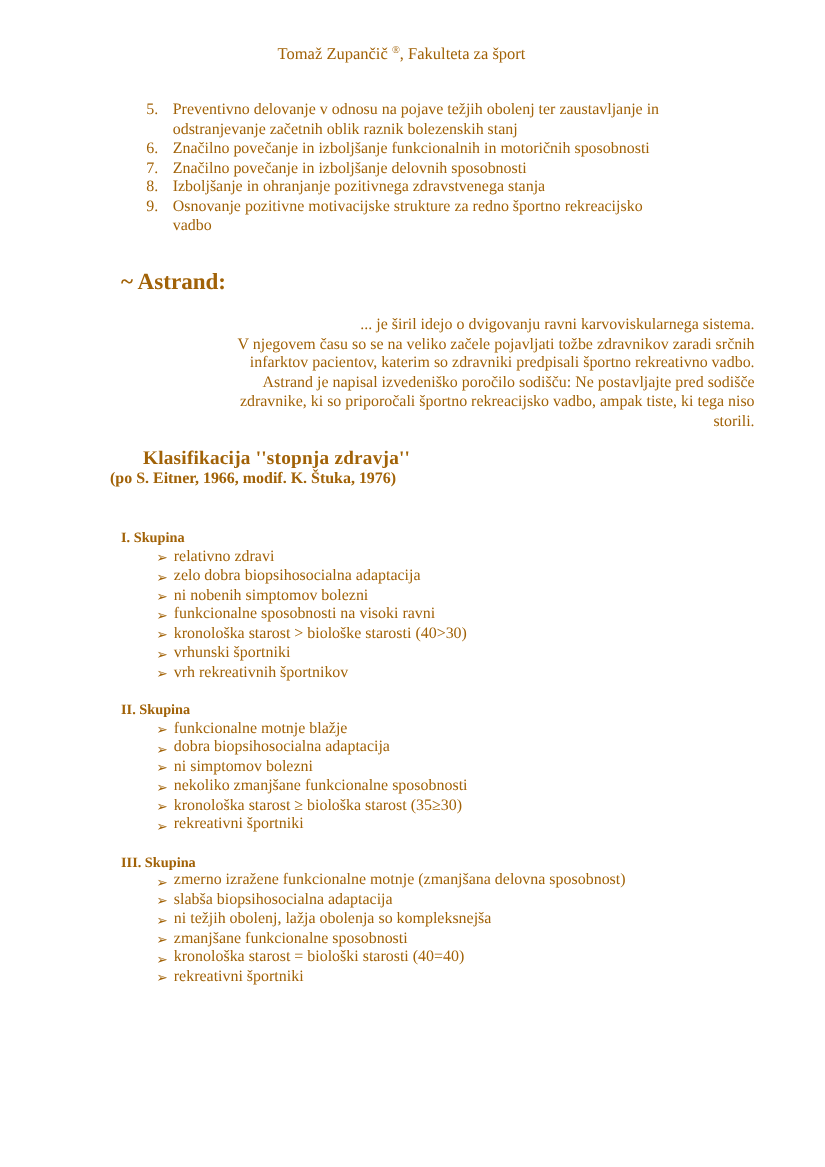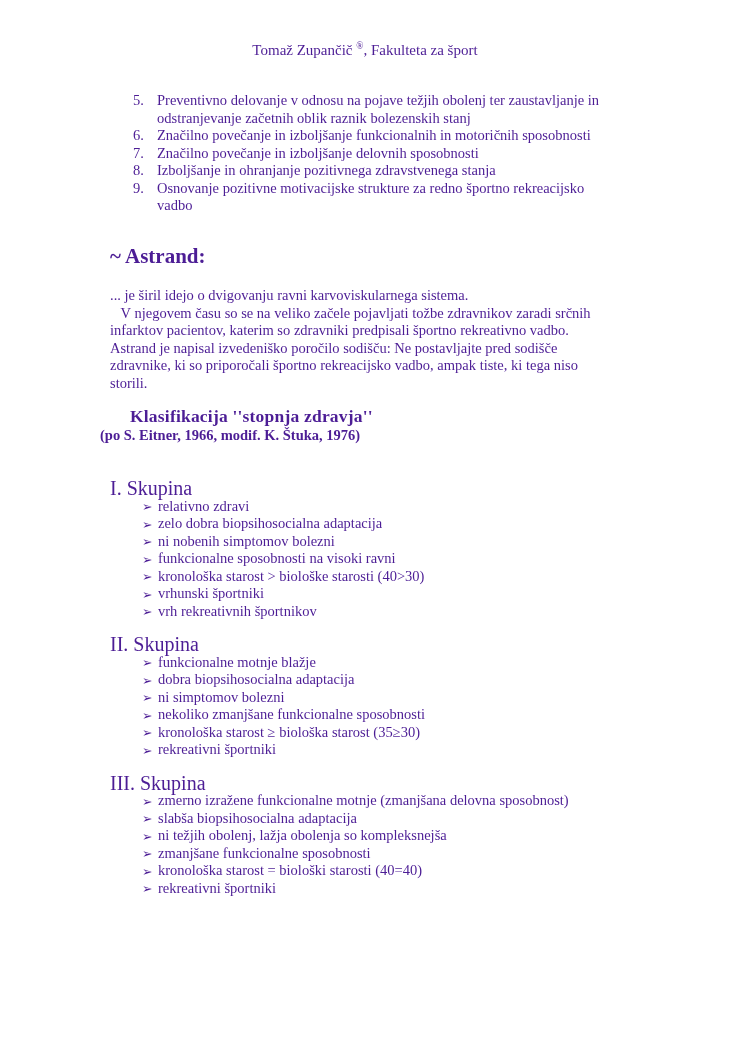--- a/index.html
+++ b/index.html
@@ -1,21 +1,21 @@
 <!DOCTYPE html>
 <html><head>
 <meta charset="utf-8">
 <style>
   html, body { margin: 0; padding: 0; background: #ffffff; }
   .page {
     position: relative;
     width: 730px;
     height: 1061px;
     background: #ffffff;
-    color: #4c1d95;
+    color: #a16207;
     font-family: "Liberation Serif", "DejaVu Serif", serif;
     font-size: 14.5px;
     line-height: 17.5px;
     overflow: hidden;
   }
 
   .header {
     position: absolute;
     top: 42px;
     left: 0;
@@ -43,22 +43,23 @@
     top: 247px;
     left: 110px;
     font-weight: bold;
     font-size: 21px;
     line-height: 18px;
   }
 
   .astrand-par {
     position: absolute;
     top: 287px;
-    left: 110px;
+    left: 126px;
     width: 560px;
+    text-align: right;
   }
   .par-line { white-space: pre; }
 
   .klas-title {
     position: absolute;
     top: 406px;
     left: 110px;
     font-size: 17.5px;
     font-weight: bold;
     line-height: 20px;
@@ -75,22 +76,22 @@
 
   .groups {
     position: absolute;
     top: 480px;
     left: 110px;
     width: 545px;
   }
   .group { margin: 0 0 16px 0; }
   .group-title {
     margin: 0;
-    font-size: 20px;
-    font-weight: normal;
+    font-size: 13px;
+    font-weight: bold;
     line-height: 17.5px;
   }
   .group-list {
     list-style: none;
     margin: 0;
     padding: 0;
   }
   .bullet-item {
     display: flex;
     align-items: flex-start;

